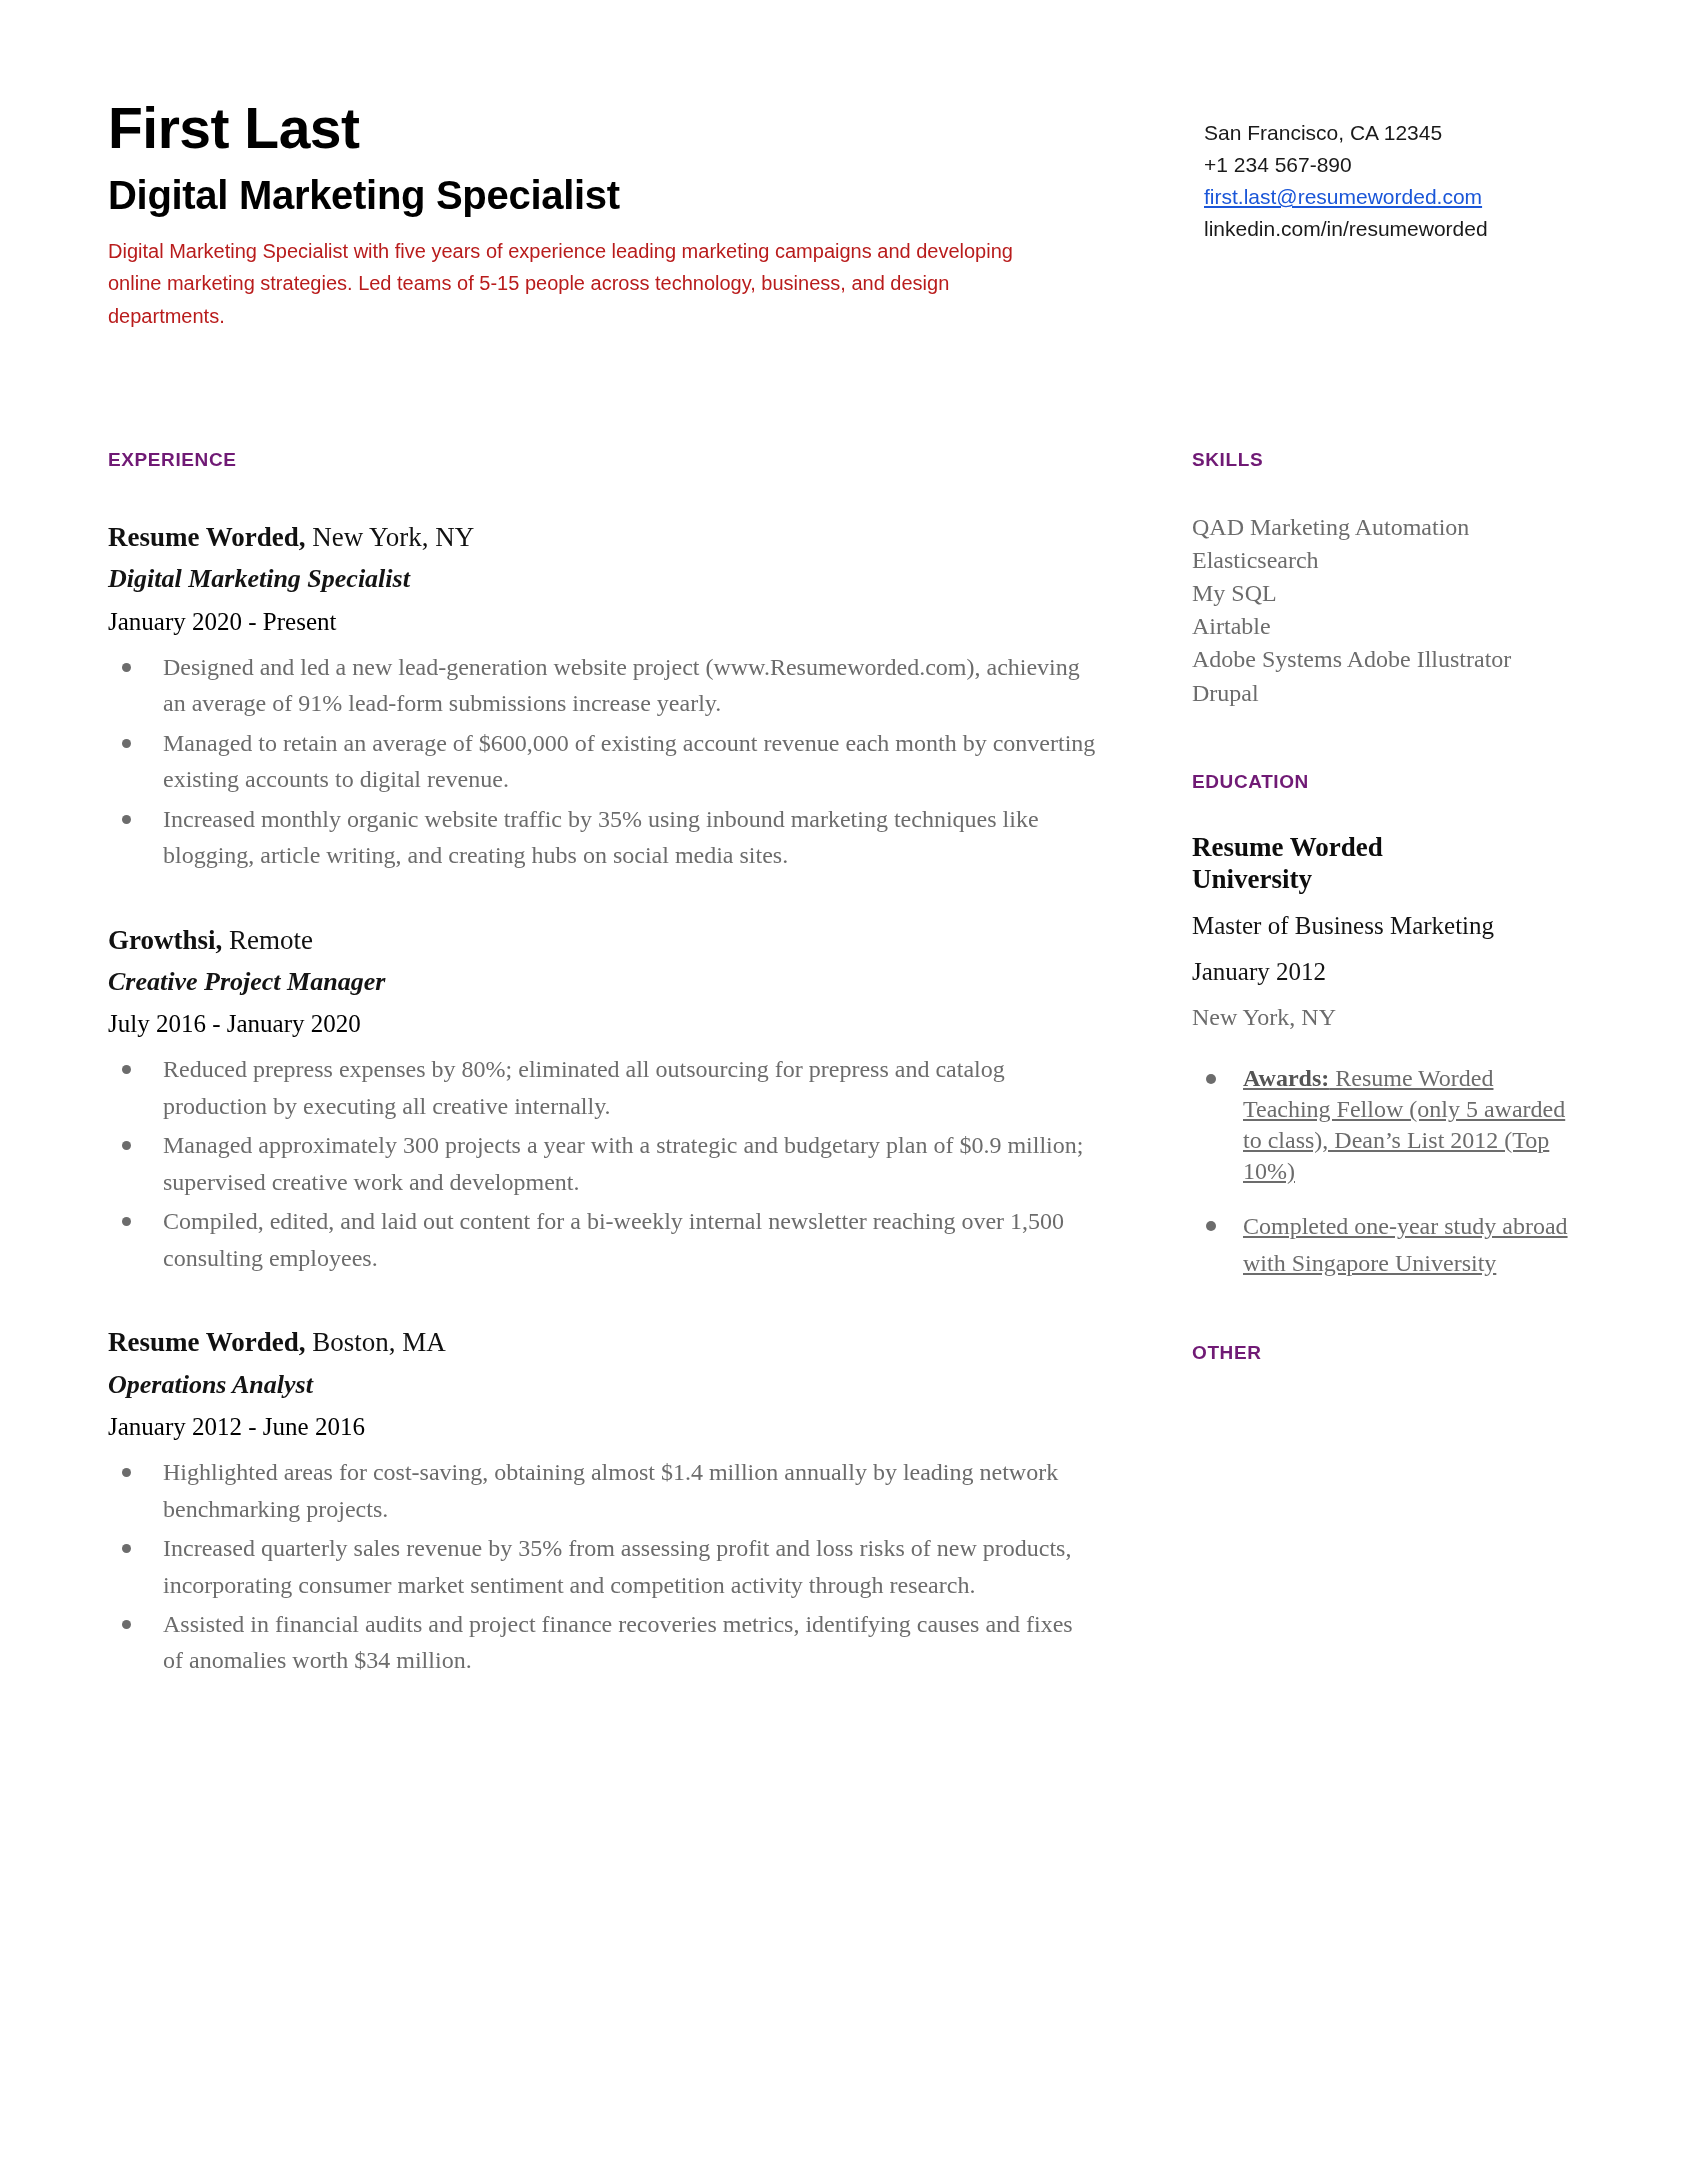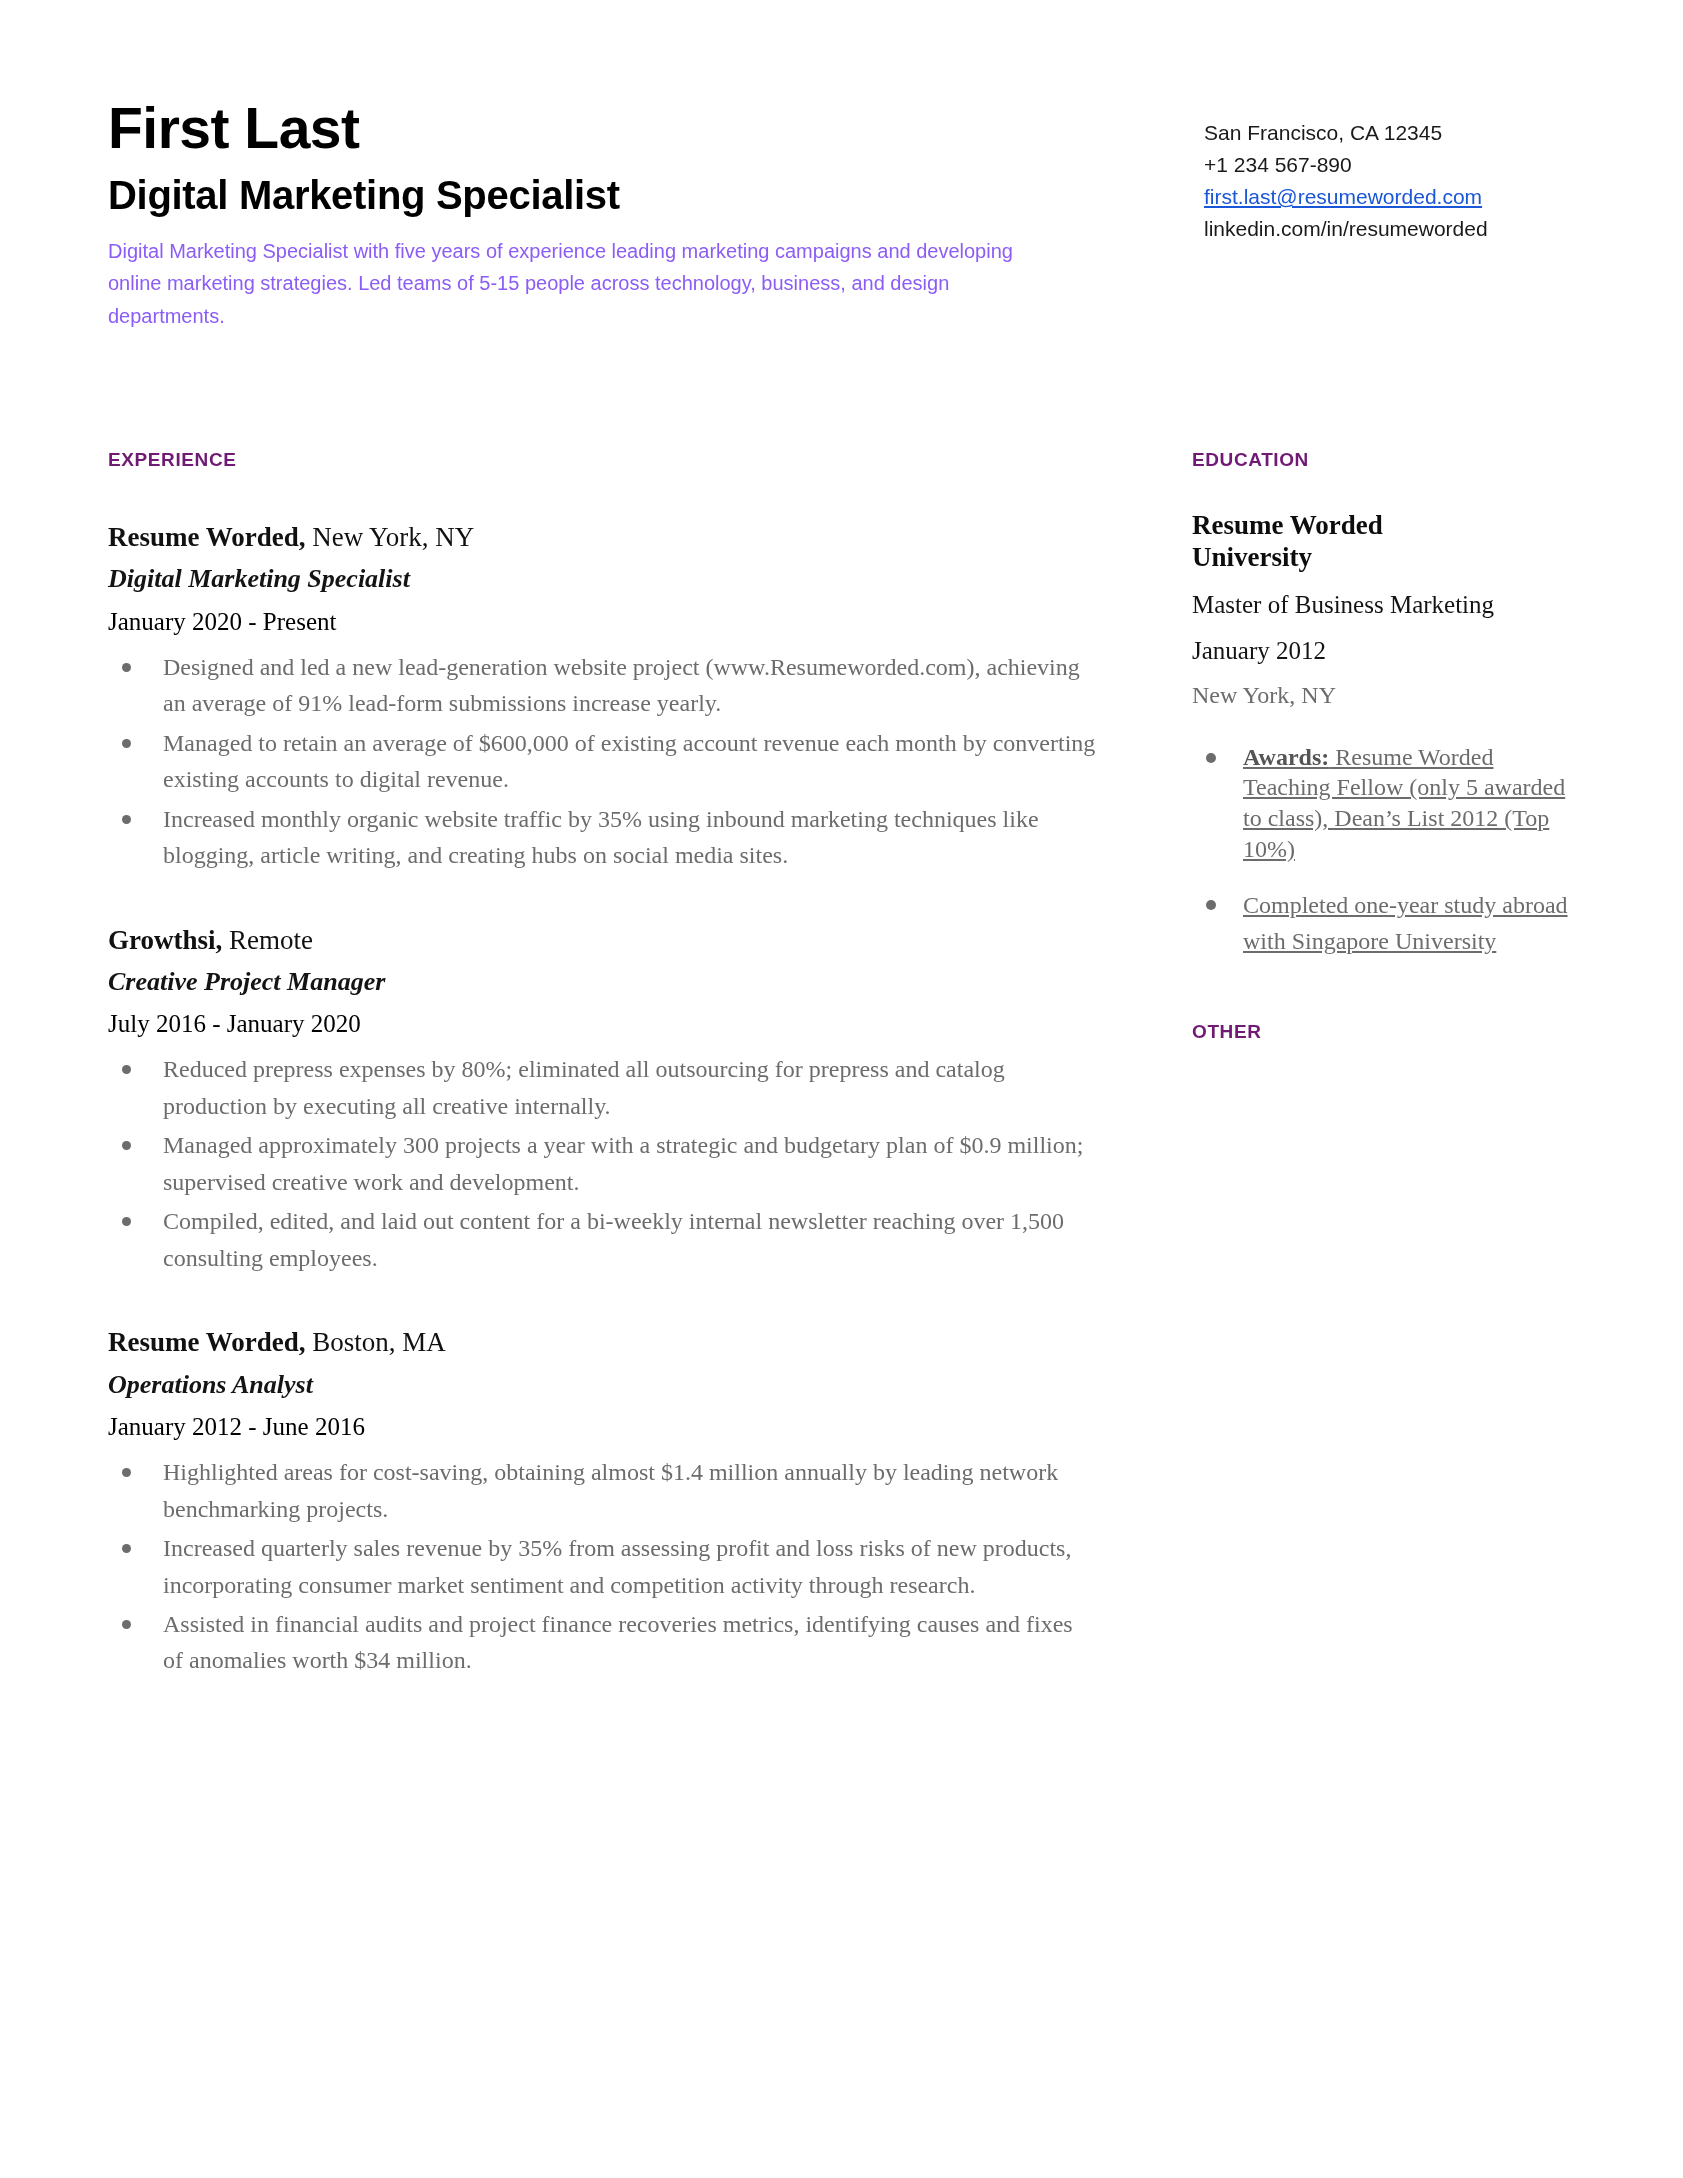--- a/index.html
+++ b/index.html
@@ -50,21 +50,21 @@
     letter-spacing: -0.3px;
     line-height: 1.1;
     color: #000000;
     margin-bottom: 18px;
   }
 
   .summary {
     font-family: "Liberation Sans", sans-serif;
     font-size: 20px;
     line-height: 1.62;
-    color: #8b5cf6;
+    color: #b91c1c;
     max-width: 921px;
   }
 
   .contact {
     width: 416px;
     padding-top: 18px;
     text-align: left;
   }
 
   .contact-line {
@@ -291,20 +291,31 @@
           <li>Highlighted areas for cost-saving, obtaining almost $1.4 million annually by leading network benchmarking projects.</li>
           <li>Increased quarterly sales revenue by 35% from assessing profit and loss risks of new products, incorporating consumer market sentiment and competition activity through research.</li>
           <li>Assisted in financial audits and project finance recoveries metrics, identifying causes and fixes of anomalies worth $34 million.</li>
         </ul>
       </div>
 
     </div>
 
     <div class="col-side">
 
+      <div class="side-block">
+        <div class="section-title">SKILLS</div>
+        <ul class="skills-list">
+          <li>QAD Marketing Automation</li>
+          <li>Elasticsearch</li>
+          <li>My SQL</li>
+          <li>Airtable</li>
+          <li>Adobe Systems Adobe Illustrator</li>
+          <li>Drupal</li>
+        </ul>
+      </div>
 
       <div class="side-block">
         <div class="section-title">EDUCATION</div>
         <div class="edu-school">Resume Worded University</div>
         <div class="edu-degree">Master of Business Marketing</div>
         <div class="edu-date">January 2012</div>
         <div class="edu-loc">New York, NY</div>
         <ul class="side-bullets">
           <li class="tight"><span class="award-label">Awards:</span><span> Resume Worded Teaching Fellow (only 5 awarded to class), Dean’s List 2012 (Top 10%)</span></li>
           <li>Completed one-year study abroad with Singapore University</li>

